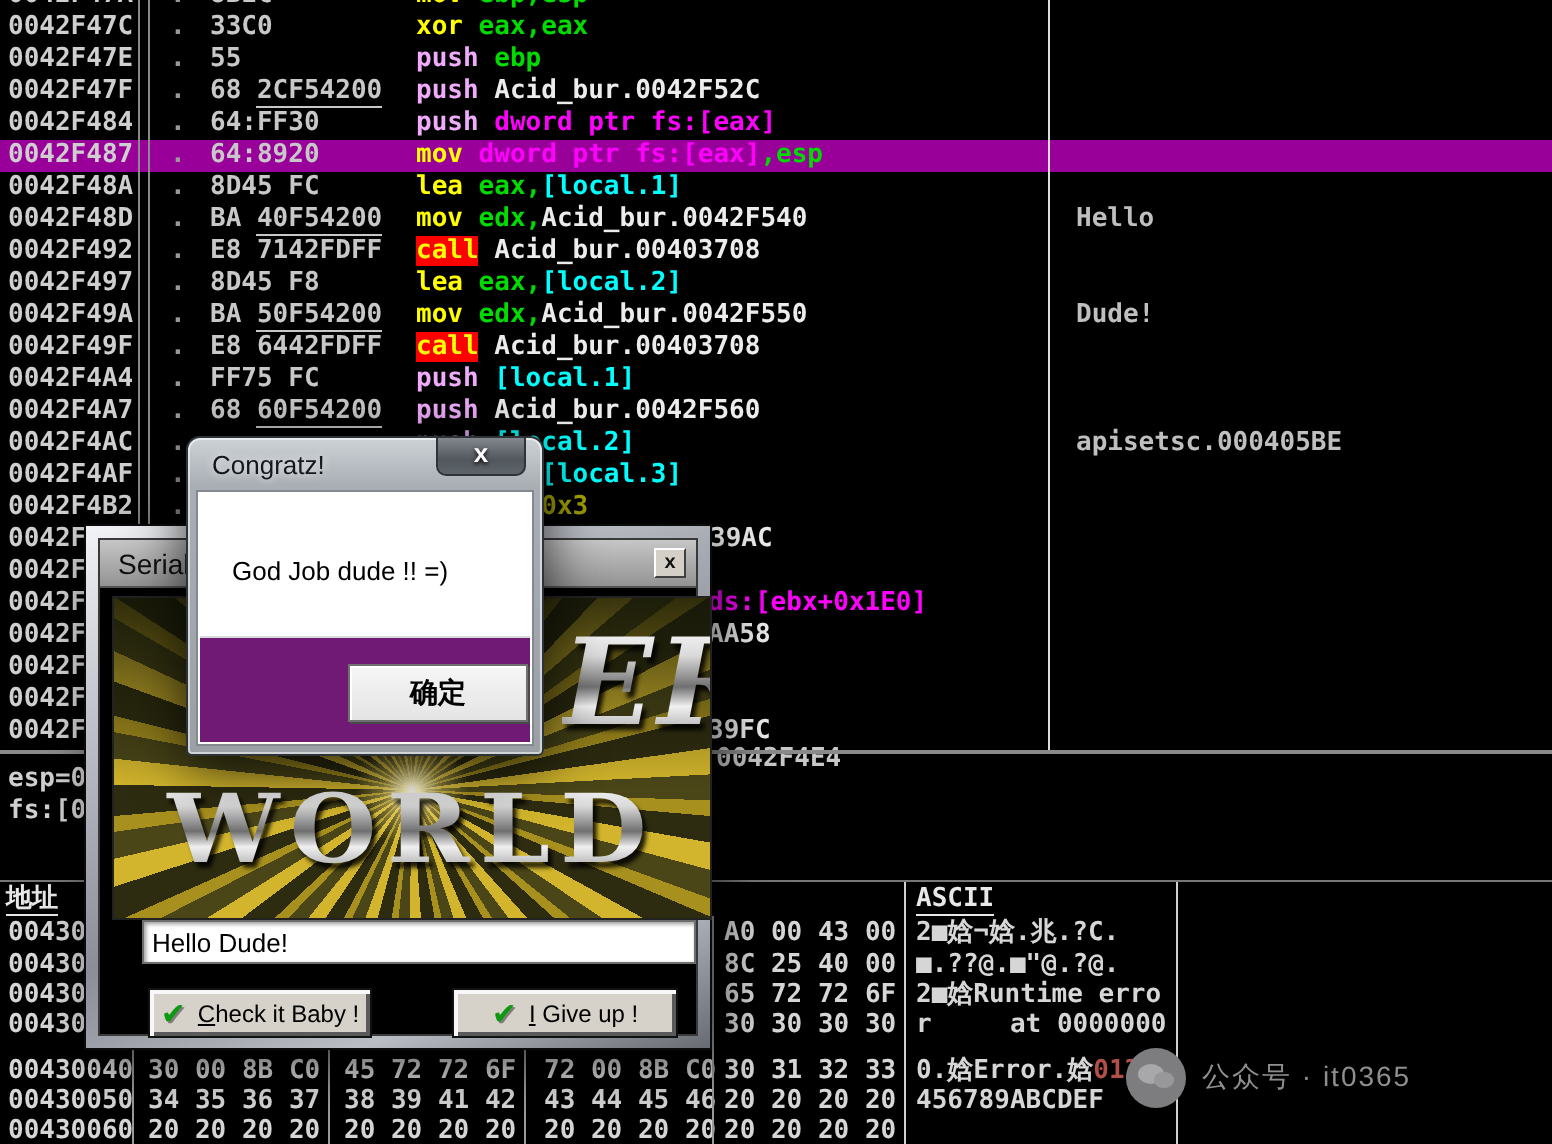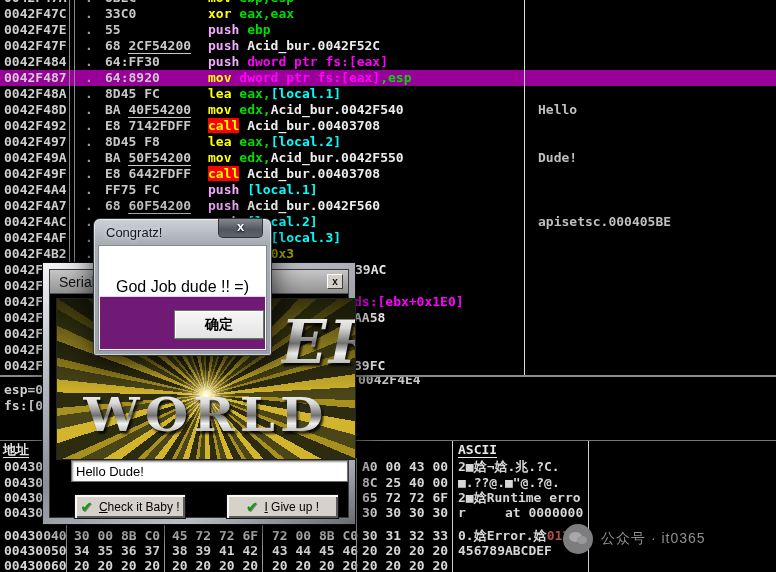--- a/index.html
+++ b/index.html
@@ -57,35 +57,35 @@
     background:#fff;border:1px solid #6e6e6e;box-shadow:inset 1px 1px 2px #9a9a9a;
     font-family:"Liberation Sans",sans-serif;font-size:13px;color:#000;padding:2px 4px;}
   .sbtn{position:absolute;top:224px;height:25px;background:#d6d2ca;border:1px solid #111;
     box-shadow:inset 2px 2px 0 #f8f8f8, inset -2px -2px 0 #5a5a5a;
     font-family:"Liberation Sans",sans-serif;font-weight:normal;font-size:12px;color:#000;
     display:flex;align-items:center;justify-content:center;gap:6px;box-sizing:border-box;}
   #btn-check{left:24px;width:112px;} #btn-giveup{left:176px;width:113px;}
   .check{color:#0e9a10;font-size:15px;text-shadow:1px 1px 0 rgba(0,0,0,.4);font-family:"DejaVu Sans",sans-serif;}
   .ul{text-decoration:underline;}
   
-  #congratz{position:absolute;left:93px;top:218px;width:179px;height:138px;box-sizing:border-box;
+  #congratz{position:absolute;left:93px;top:218px;width:179px;height:160px;box-sizing:border-box;
     border:1px solid #2e3338;border-radius:7px 7px 3px 3px;
     background:linear-gradient(180deg,#cdd2d7 0%,#a9aeb4 24px,#9aa0a6 100%);
     box-shadow:0 6px 28px rgba(0,0,0,.75), inset 0 0 0 1px rgba(255,255,255,.55);
     padding:26px 4px 4px;}
   #congratz-title{position:absolute;left:12px;top:6px;font-family:"Liberation Sans",sans-serif;
     font-weight:normal;font-size:13px;color:#14181c;text-shadow:0 0 5px rgba(255,255,255,.9);}
   #congratz-close{position:absolute;top:0;right:8px;width:45px;height:19px;box-sizing:border-box;
     border:1px solid #2e3338;border-top:none;border-radius:0 0 5px 5px;
     background:linear-gradient(180deg,#82888e,#51575d 60%,#5d646a);
     color:#fff;font-family:"Liberation Sans",sans-serif;font-weight:bold;font-size:13px;
     text-align:center;line-height:16px;text-shadow:0 1px 2px #000;}
   #congratz-body{position:relative;width:100%;height:100%;background:#fff;box-sizing:border-box;border:1px solid #83898f;}
   #congratz-msg{position:absolute;left:17px;top:32px;font-family:"Liberation Sans",sans-serif;
-    font-weight:normal;font-size:16px;color:#000;}
+    font-weight:normal;font-size:13px;color:#000;}
   #congratz-footer{position:absolute;left:1px;right:1px;bottom:1px;height:52px;background:#701a75;border-top:1px solid #d8dadc;}
   #ok-btn{position:absolute;left:74px;top:13px;width:90px;height:29px;box-sizing:border-box;
     background:linear-gradient(180deg,#f6f6f6,#e4e4e4);border:1px solid #707070;
     box-shadow:1px 1px 0 #4a4a4a, inset 1px 1px 0 #fff;
     font-family:"Liberation Sans",sans-serif;font-size:14px;color:#000;text-align:center;line-height:27px;}
   
   #watermark{position:absolute;left:563px;top:524px;display:flex;align-items:center;gap:8px;z-index:60;}
   #wm-icon{width:30px;height:30px;border-radius:50%;background:#7d7d7f;position:relative;}
   #wm-icon:before{content:"";position:absolute;left:6px;top:8px;width:13px;height:10px;border-radius:50%;background:#a8a8aa;}
   #wm-icon:after{content:"";position:absolute;left:14px;top:12px;width:10px;height:8px;border-radius:50%;background:#8f8f91;

